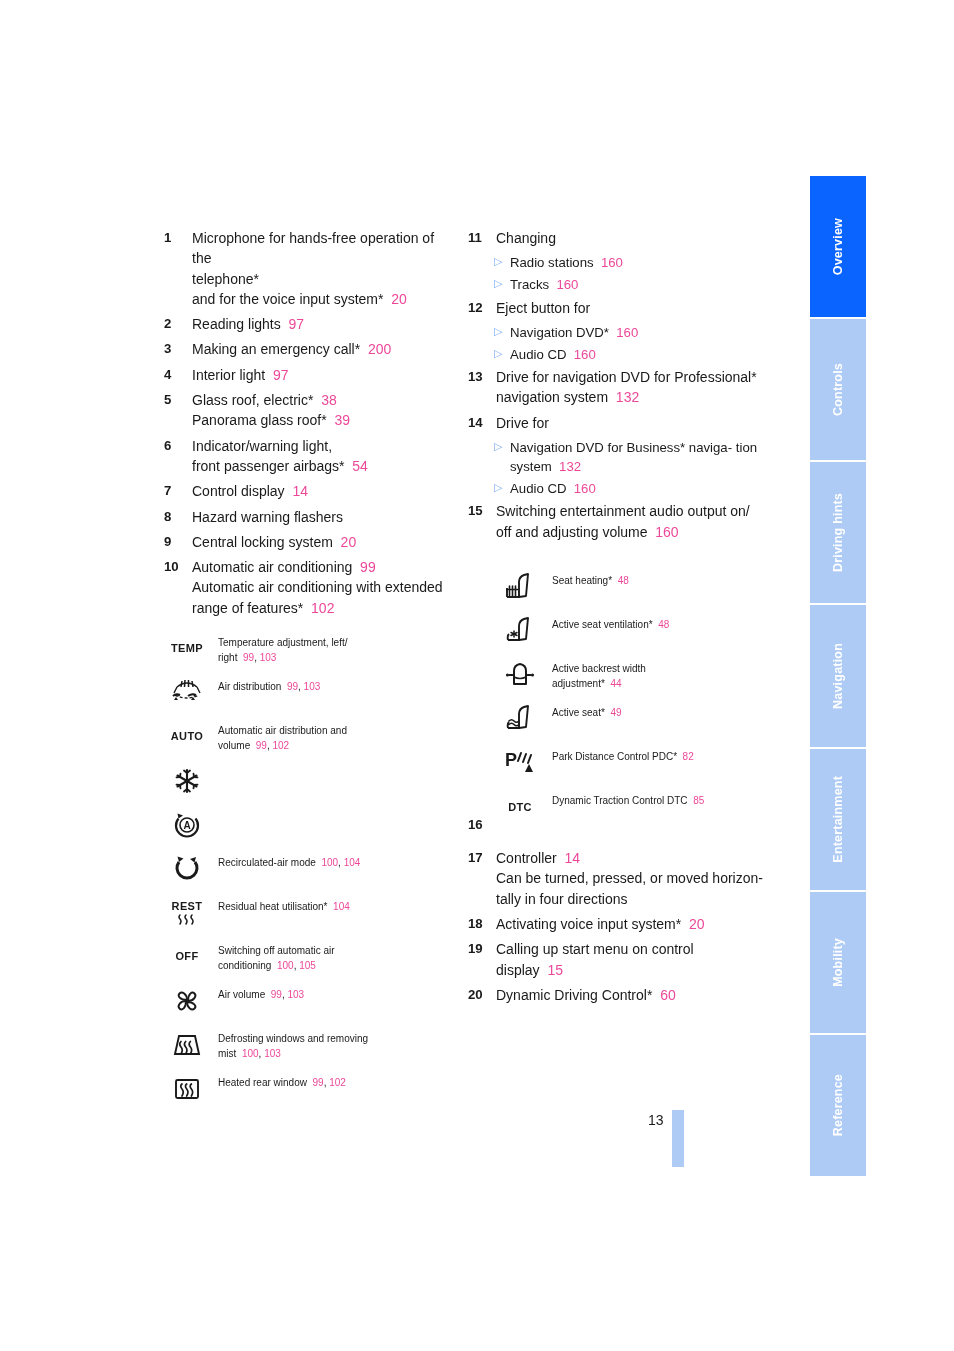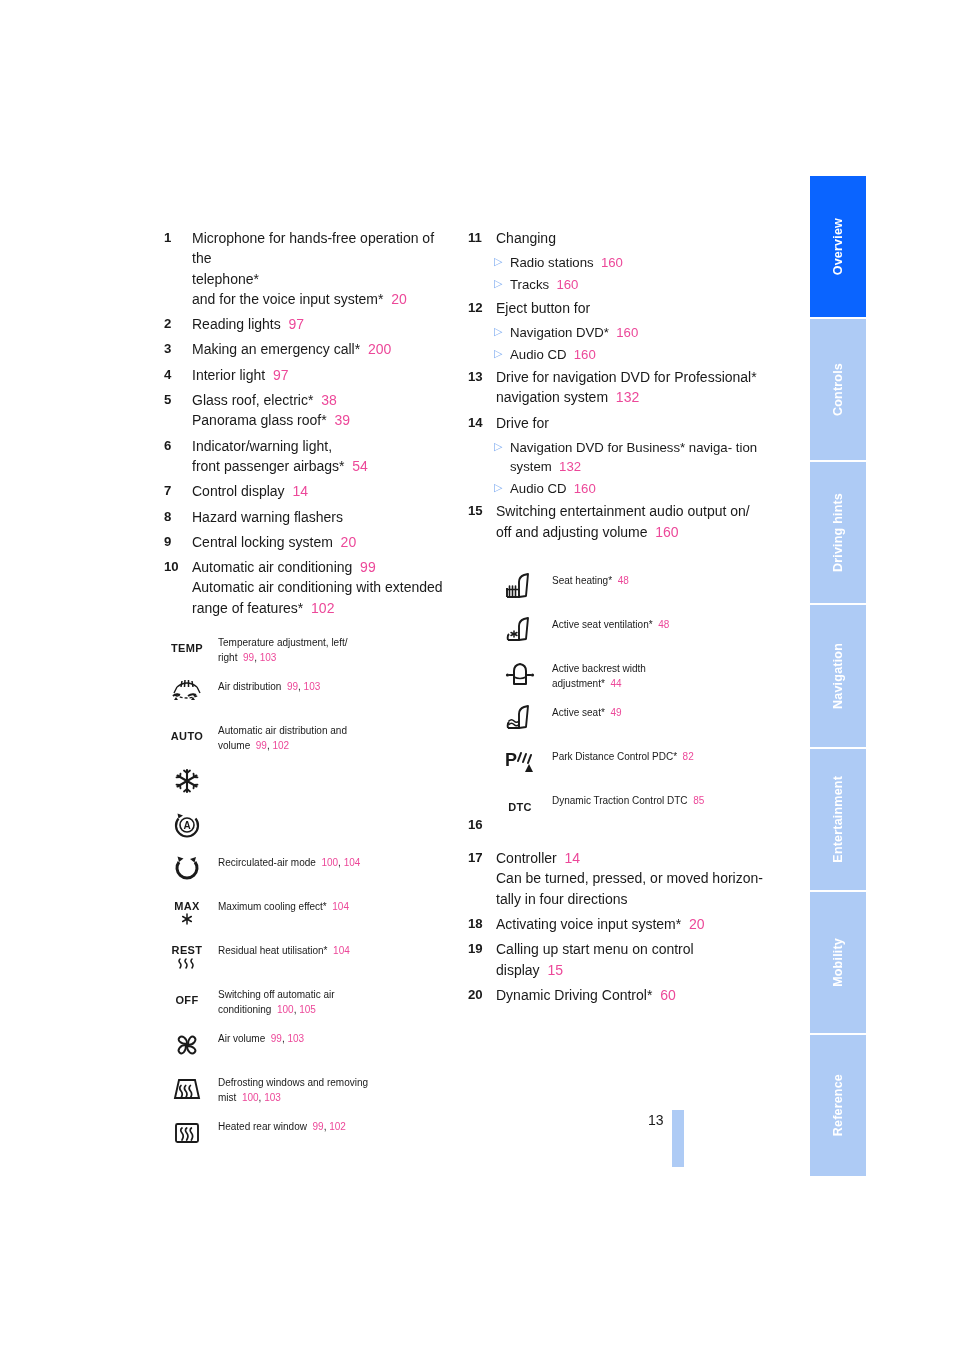--- a/index.html
+++ b/index.html
@@ -355,38 +355,20 @@
             <path d="M23 8 A10 10 0 1 1 7 8" fill="none" stroke="#1a1a1a" stroke-width="3"></path>
             <path d="M7 8 l-1.5 -5.5 l6 2 z" fill="#1a1a1a"></path>
             <path d="M22.5 8.5 l1.5 -5.5 l-6 2 z" fill="#1a1a1a"></path>
           </svg>
         </div>
         <div class="icon-text">
           <span>Recirculated-air mode</span>&nbsp;&nbsp;<span class="ref">100</span>,&nbsp;<span class="ref">104</span>
         </div>
       </div>
 
-      <div class="icon-row">
-        <div class="icon-cell">
-          <div style="text-align:center;">
-            <div class="glyph-text">MAX</div>
-            <svg width="12" height="12" viewBox="0 0 12 12" style="margin:1px auto 0;">
-              <g stroke="#1a1a1a" stroke-width="1.5" stroke-linecap="round">
-                <line x1="6" y1="1" x2="6" y2="11"></line>
-                <line x1="1.7" y1="3.5" x2="10.3" y2="8.5"></line>
-                <line x1="1.7" y1="8.5" x2="10.3" y2="3.5"></line>
-              </g>
-              <circle cx="6" cy="6" r="1.6" fill="#1a1a1a"></circle>
-            </svg>
-          </div>
-        </div>
-        <div class="icon-text">
-          <span>Maximum cooling effect*</span>&nbsp;&nbsp;<span class="ref">104</span>
-        </div>
-      </div>
 
       <div class="icon-row">
         <div class="icon-cell">
           <div style="text-align:center;">
             <div class="glyph-text">REST</div>
             <svg width="22" height="11" viewBox="0 0 22 11" style="margin:1px auto 0;">
               <g fill="none" stroke="#1a1a1a" stroke-width="1.5" stroke-linecap="round">
                 <path d="M4 10 q2 -3 0 -5 q-2 -2 0 -4"></path>
                 <path d="M10 10 q2 -3 0 -5 q-2 -2 0 -4"></path>
                 <path d="M16 10 q2 -3 0 -5 q-2 -2 0 -4"></path>

